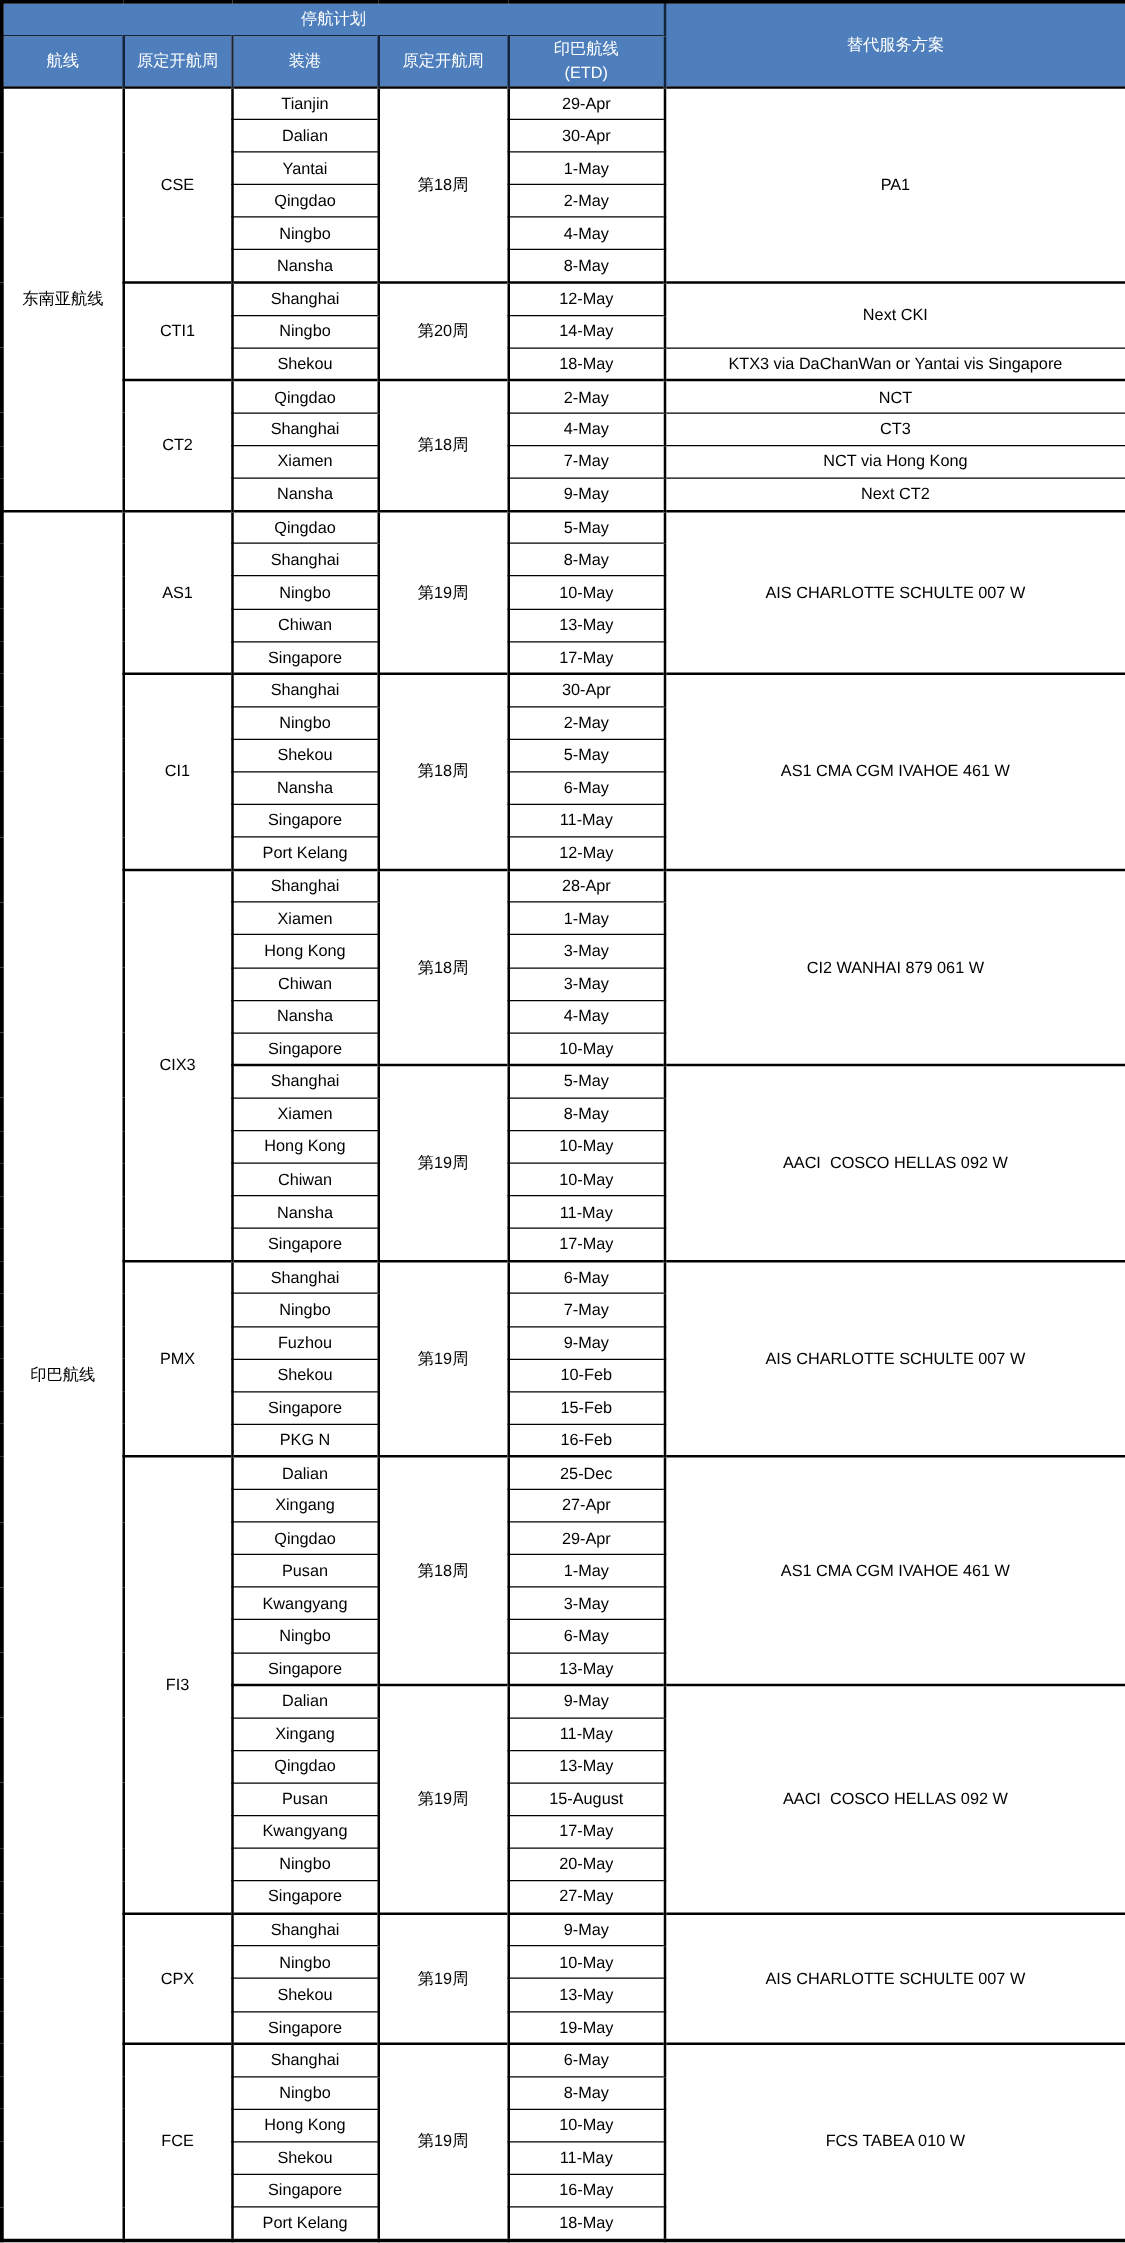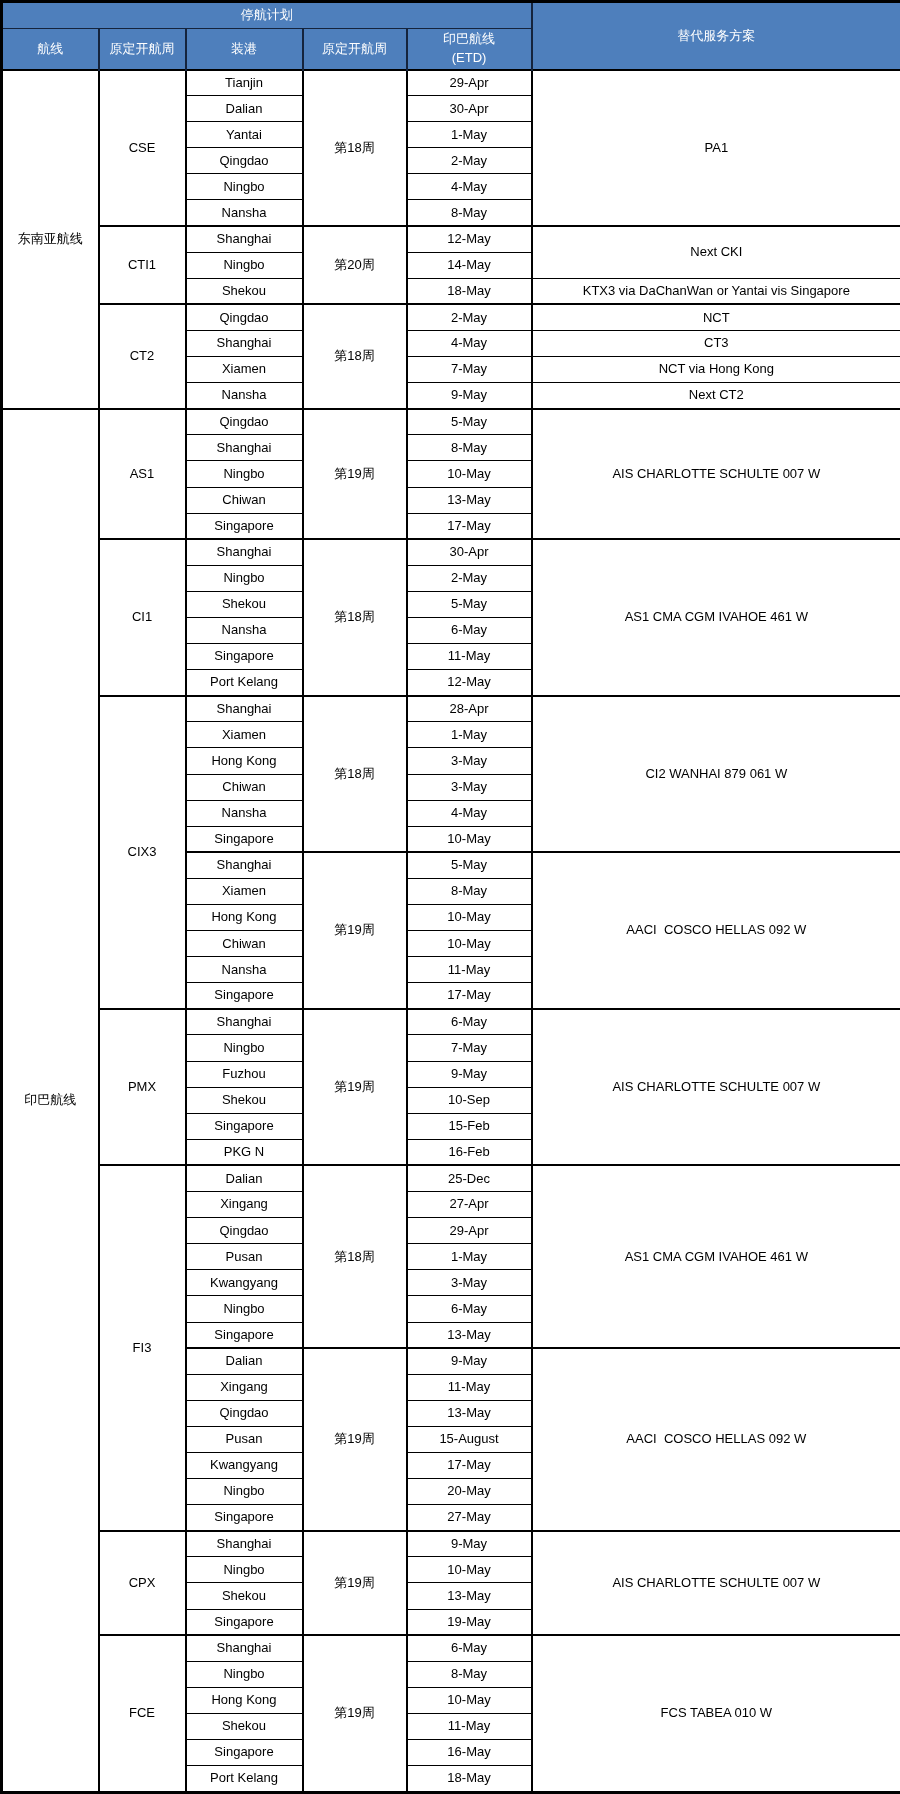--- a/index.html
+++ b/index.html
@@ -253,21 +253,21 @@
       <tr>
         <td class="port">Ningbo</td>
         <td class="etd">7-May</td>
       </tr>
       <tr>
         <td class="port">Fuzhou</td>
         <td class="etd">9-May</td>
       </tr>
       <tr>
         <td class="port">Shekou</td>
-        <td class="etd">10-Sep</td>
+        <td class="etd">10-Feb</td>
       </tr>
       <tr>
         <td class="port">Singapore</td>
         <td class="etd">15-Feb</td>
       </tr>
       <tr>
         <td class="port">PKG N</td>
         <td class="etd">16-Feb</td>
       </tr>
       <tr>

